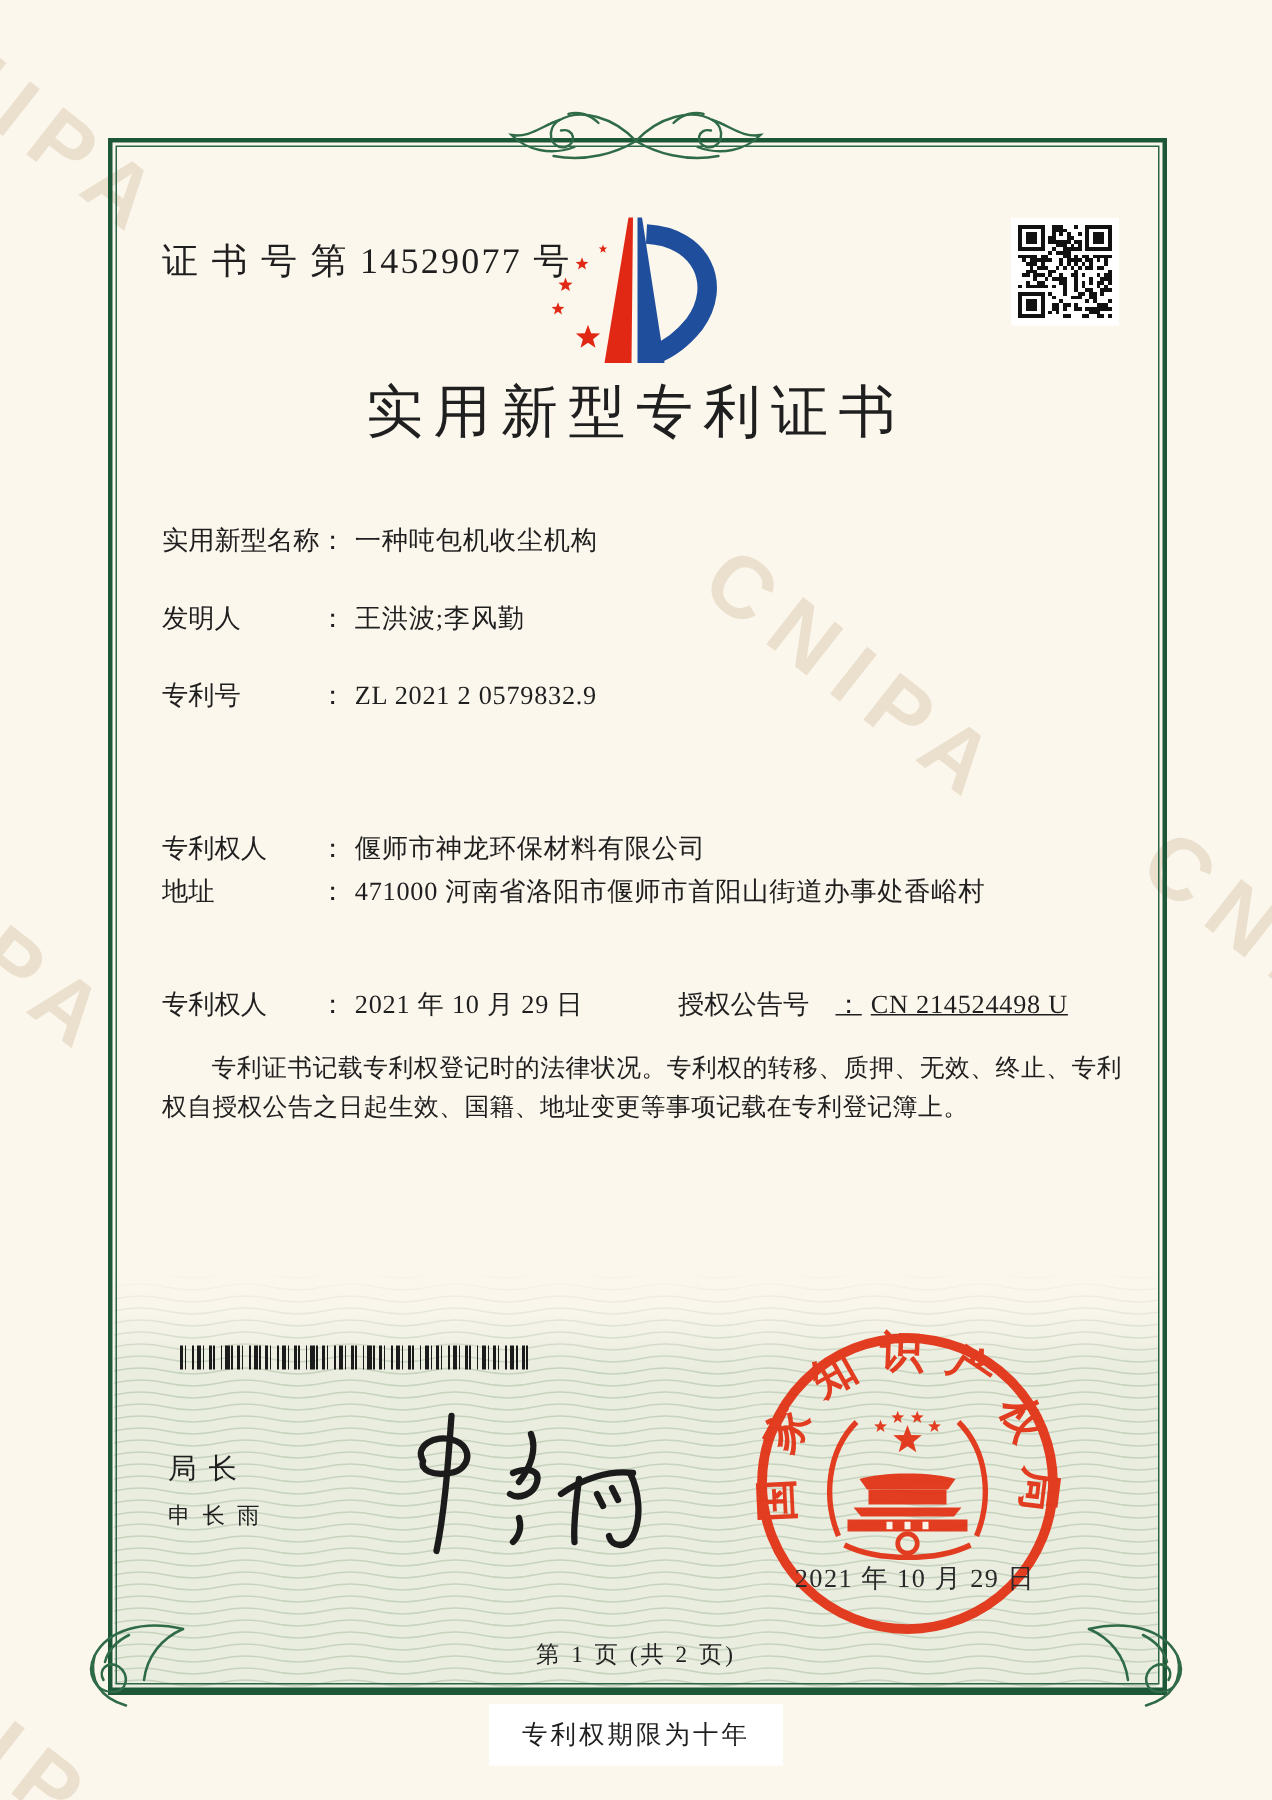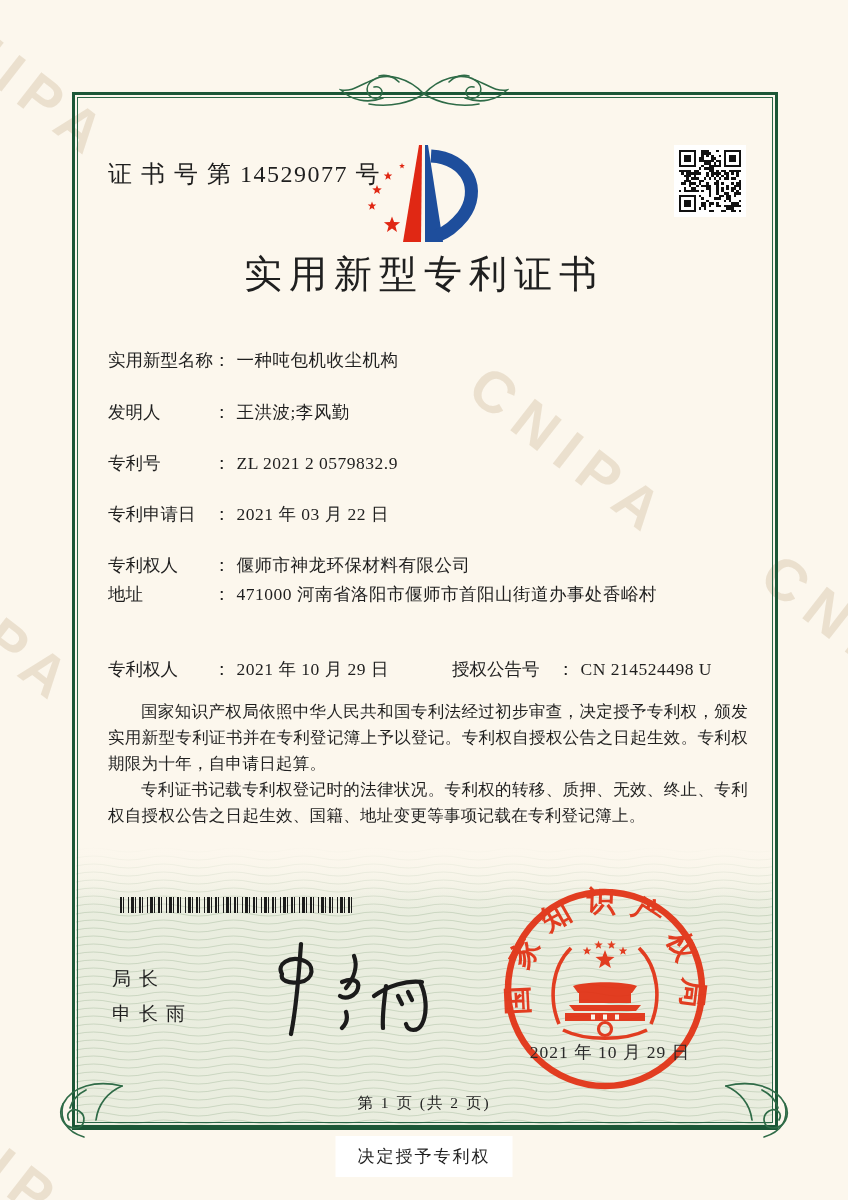--- a/index.html
+++ b/index.html
@@ -28,34 +28,34 @@
   .qr{position:absolute;left:674px;top:145px;z-index:5;}
   .title{position:absolute;left:0;right:0;top:249px;z-index:5;text-align:center;
          font-size:38px;font-weight:normal;letter-spacing:7px;}
 
   
   .field-row{position:absolute;left:108px;width:640px;z-index:5;font-size:17.5px;white-space:nowrap;}
   .flabel{display:inline-block;width:105px;height:26px;overflow:hidden;vertical-align:top;
           text-align:justify;text-align-last:justify;}
   .flabel::after{content:"";display:inline-block;width:100%;height:0;}
   .fvalue{margin-left:6px;letter-spacing:.5px;}
-  .pair2{position:absolute;left:344px;top:0;}
+  .pair2{position:absolute;left:344px;top:0;text-decoration:underline;}
 
   
   .paras{position:absolute;left:108px;top:699px;width:640px;z-index:5;
          font-size:16.5px;line-height:26px;letter-spacing:.3px;text-align:justify;}
   .paras p{margin:0;text-indent:2em;}
 
   
   .barcode{position:absolute;left:120px;top:897px;width:233px;height:16px;z-index:5;
            background:repeating-linear-gradient(90deg,#1b1b1b 0 2px,transparent 2px 3px,
            #1b1b1b 3px 4px,transparent 4px 8px,#1b1b1b 8px 9px,transparent 9px 11px,
            #1b1b1b 11px 14px,transparent 14px 15px,#1b1b1b 15px 16px,transparent 16px 19px);}
   .signer-title{position:absolute;left:112px;top:966px;z-index:5;font-size:19px;letter-spacing:8px;}
-  .signer-name{position:absolute;left:112px;top:1001px;z-index:5;font-size:19px;letter-spacing:8px;}
+  .signer-name{position:absolute;left:112px;top:1001px;z-index:5;font-size:15px;letter-spacing:8px;}
   .signature{position:absolute;left:250px;top:930px;z-index:5;}
   .seal{position:absolute;left:500px;top:884px;z-index:5;}
   .seal-text{font-family:"Liberation Serif",serif;font-weight:bold;}
   .seal-date{position:absolute;left:505px;top:1040px;width:210px;z-index:6;text-align:center;
              font-size:17.5px;letter-spacing:1px;color:#2a2a2a;}
   .page-num{position:absolute;left:0;right:0;top:1093px;z-index:5;text-align:center;
             font-size:15.5px;letter-spacing:2px;}
   .cont-note{position:absolute;left:50%;transform:translateX(-50%);top:1136px;z-index:5;
              background:#ffffff;padding:9px 22px;font-size:17px;letter-spacing:2px;}
 </style>
@@ -195,38 +195,34 @@
 
   <div class="field-row" style="top:348px">
     <span class="flabel">实用新型名称</span><span>：</span><span class="fvalue">一种吨包机收尘机构</span>
   </div>
   <div class="field-row" style="top:400px">
     <span class="flabel">发明人</span><span>：</span><span class="fvalue">王洪波;李风勤</span>
   </div>
   <div class="field-row" style="top:451px">
     <span class="flabel">专利号</span><span>：</span><span class="fvalue">ZL 2021 2 0579832.9</span>
   </div>
-  <div class="field-row" style="top:502px">
-    <span class="flabel">专利申请日</span><span>：</span><span class="fvalue">2021 年 03 月 22 日</span>
-  </div>
   <div class="field-row" style="top:553px">
     <span class="flabel">专利权人</span><span>：</span><span class="fvalue">偃师市神龙环保材料有限公司</span>
   </div>
   <div class="field-row" style="top:582px">
     <span class="flabel">地址</span><span>：</span><span class="fvalue">471000 河南省洛阳市偃师市首阳山街道办事处香峪村</span>
   </div>
   <div class="field-row" style="top:657px">
     <span class="flabel">专利权人</span><span>：</span><span class="fvalue">2021 年 10 月 29 日</span>
     <span class="pair2">
       <span class="flabel">授权公告号</span><span>：</span><span class="fvalue">CN 214524498 U</span>
     </span>
   </div>
 
   <div class="paras">
-    <p>国家知识产权局依照中华人民共和国专利法经过初步审查，决定授予专利权，颁发实用新型专利证书并在专利登记簿上予以登记。专利权自授权公告之日起生效。专利权期限为十年，自申请日起算。</p>
     <p>专利证书记载专利权登记时的法律状况。专利权的转移、质押、无效、终止、专利权自授权公告之日起生效、国籍、地址变更等事项记载在专利登记簿上。</p>
   </div>
 
   <div class="barcode"></div>
 
   <div class="signer-title">局长</div>
   <div class="signer-name">申长雨</div>
 
   <svg class="signature" width="210" height="120" viewBox="0 0 210 120">
     <g fill="none" stroke="#1b1b1b" stroke-width="4.2" stroke-linecap="round" stroke-linejoin="round">
@@ -266,15 +262,15 @@
         <circle cx="0" cy="33" r="6.5" fill="none" stroke="#e23013" stroke-width="3.2"></circle>
         <path d="M-46 28 C-56 4 -54 -28 -34 -48" fill="none" stroke="#e23013" stroke-width="3.6"></path>
         <path d="M46 28 C56 4 54 -28 34 -48" fill="none" stroke="#e23013" stroke-width="3.6"></path>
         <path d="M-42 34 C-20 45 20 45 42 34" fill="none" stroke="#e23013" stroke-width="3.6"></path>
       </g>
     </g>
   </svg>
   <div class="seal-date">2021 年 10 月 29 日</div>
 
   <div class="page-num">第 1 页 (共 2 页)</div>
-  <div class="cont-note">决定授予专利权</div>
+  <div class="cont-note">专利权期限为十年</div>
 
 </div>
 
 </body></html>

